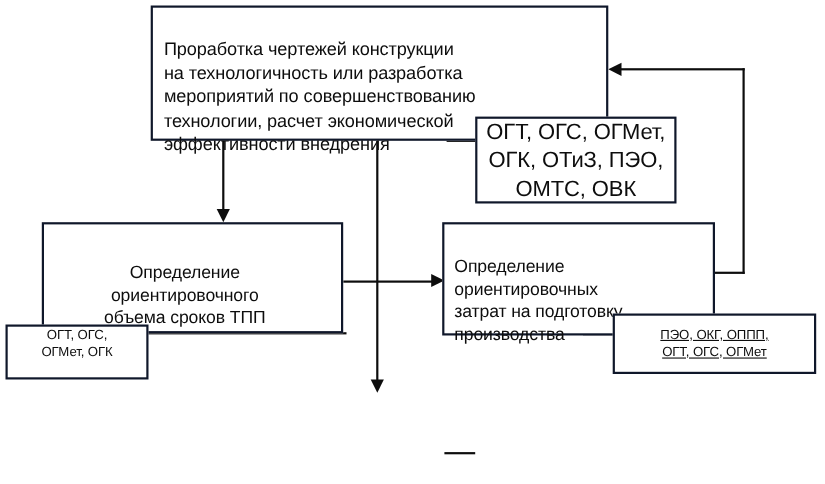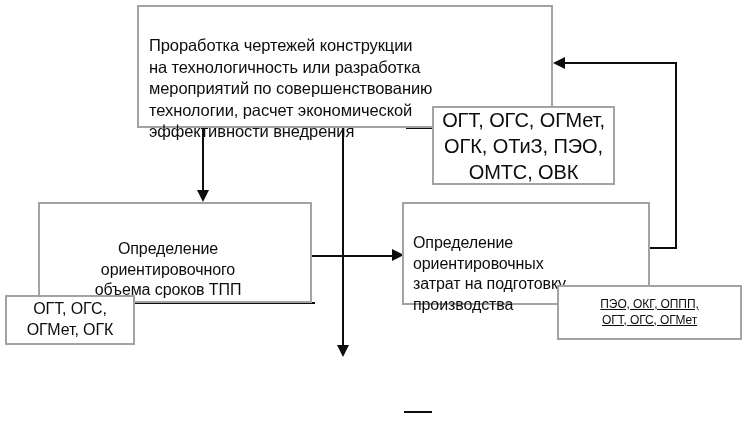--- a/index.html
+++ b/index.html
@@ -12,21 +12,21 @@
     position:relative;
     width:750px;
     height:440px;
     background:#ffffff;
     overflow:hidden;
   }
   
   .node{
     position:absolute;
     box-sizing:border-box;
-    border:2px solid #a3a3a3;
+    border:2px solid #0f172a;
     background:#ffffff;
     color:#0d0d0d;
     line-height:1.30;
     letter-spacing:-0.1px;
     white-space:pre-line;
   }
   .node .txt{
     display:block;
     width:100%;
     white-space:pre-line;
@@ -52,22 +52,22 @@
   #node-volume{
     left:38px; top:202px; width:274px; height:101px;
     font-size:16px;
     padding:14px 14px 0 0;
     z-index:3;
   }
   #node-volume .txt{text-align:center;}
 
   #node-depts-left{
     left:5px; top:295px; width:130px; height:50px;
-    font-size:16px;
-    display:flex; align-items:center; justify-content:center;
+    font-size:12px;
+    display:flex; justify-content:center;
     z-index:5;
   }
 
   #node-costs{
     left:402px; top:202px; width:248px; height:103px;
     font-size:16px;
     padding:8px 0 0 9px;
     z-index:3;
   }
   #node-costs .txt{text-align:left;}

